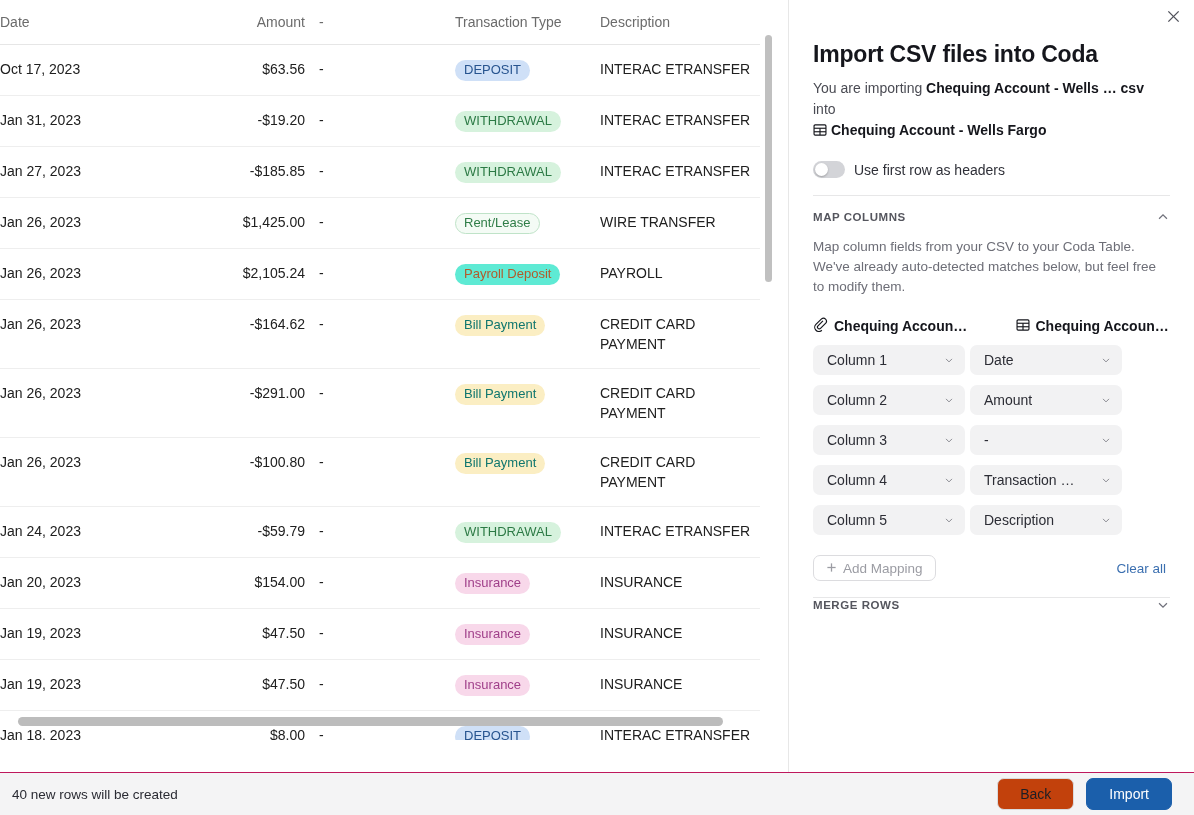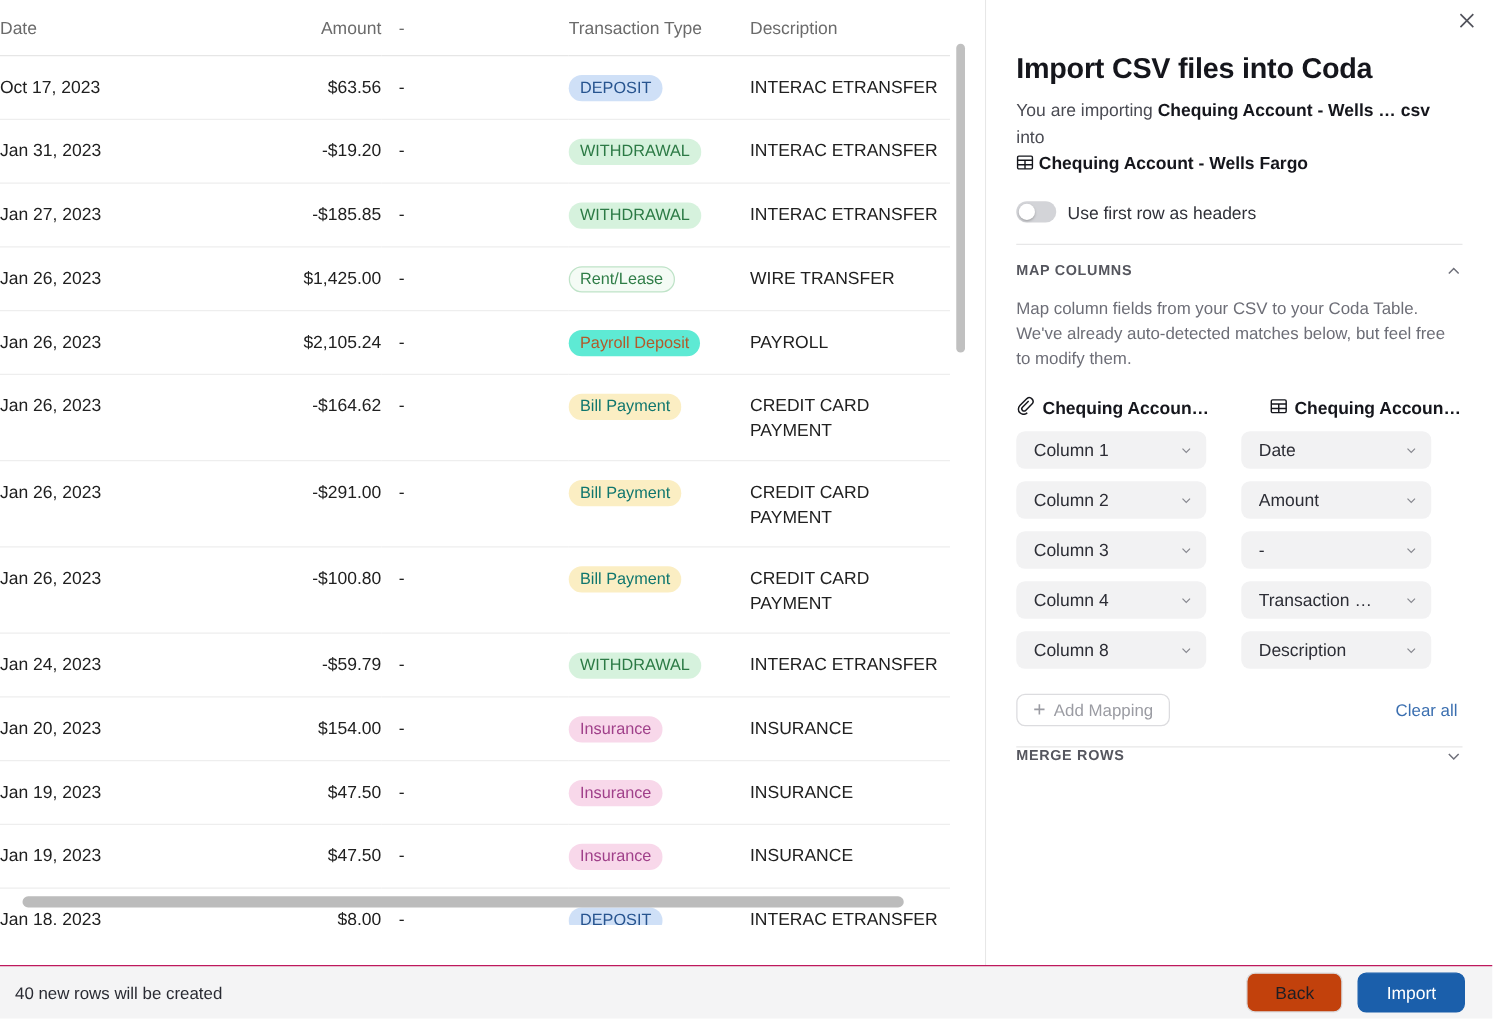--- a/index.html
+++ b/index.html
@@ -197,21 +197,21 @@
   .map-head {
     display: flex;
     margin-top: 20px;
     font-size: 14px;
     font-weight: bold;
     color: #15161c;
     gap: 48px;
   }
   .map-head .col { width: 172px; display: flex; align-items: center; gap: 6px; }
 
-  .map-row { display: flex; margin-top: 10px; gap: 28px; }
+  .map-row { display: flex; margin-top: 10px; gap: 5px; }
   .sel {
     width: 152px; height: 30px;
     background: #f2f2f3;
     border-radius: 7px;
     display: flex; align-items: center;
     justify-content: space-between;
     padding: 0 10px 0 14px;
     font-size: 14px;
     color: #2c2d35;
     cursor: pointer;
@@ -532,21 +532,21 @@
               <span class="txt">Transaction …</span>
               <span class="caret">
                 <svg width="12" height="12" viewBox="0 0 16 16" fill="none" stroke="currentColor" stroke-width="1.3">
                   <polyline points="4,6.5 8,10.5 12,6.5"></polyline>
                 </svg>
               </span>
             </div>
           </div>
           <div class="map-row">
             <div class="sel">
-              <span class="txt">Column 8</span>
+              <span class="txt">Column 5</span>
               <span class="caret">
                 <svg width="12" height="12" viewBox="0 0 16 16" fill="none" stroke="currentColor" stroke-width="1.3">
                   <polyline points="4,6.5 8,10.5 12,6.5"></polyline>
                 </svg>
               </span>
             </div>
             <div class="sel">
               <span class="txt">Description</span>
               <span class="caret">
                 <svg width="12" height="12" viewBox="0 0 16 16" fill="none" stroke="currentColor" stroke-width="1.3">

